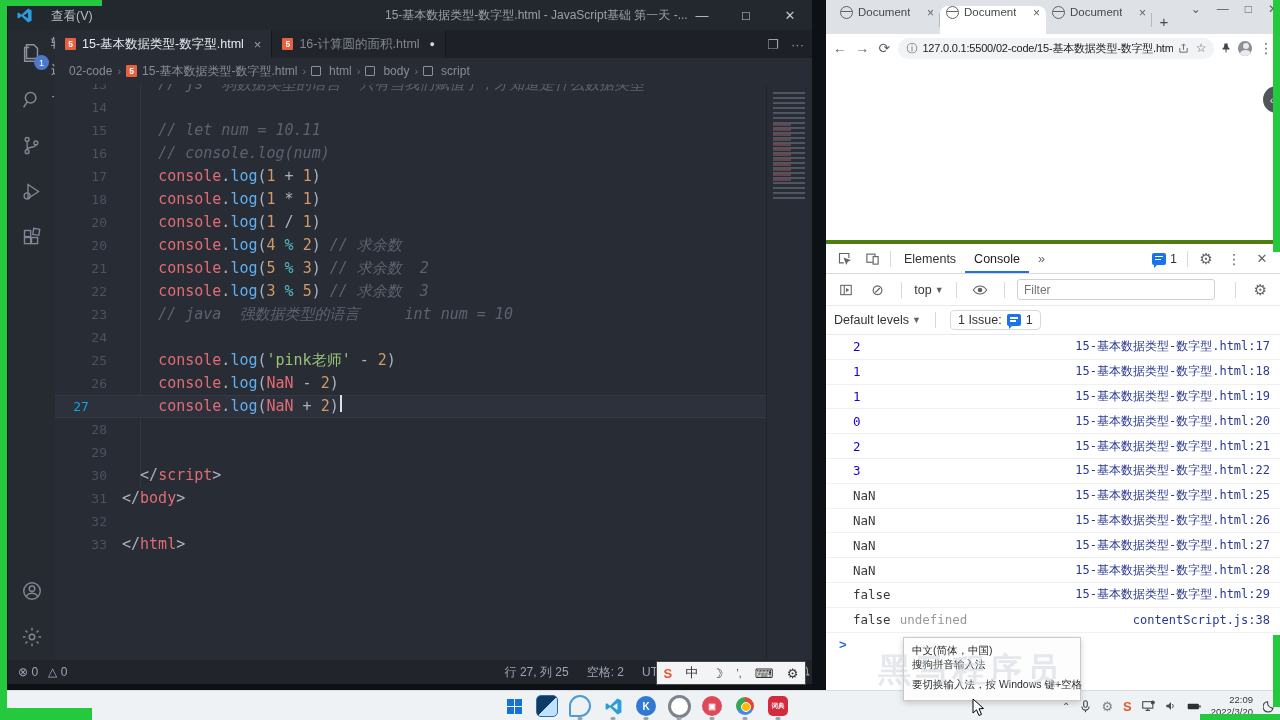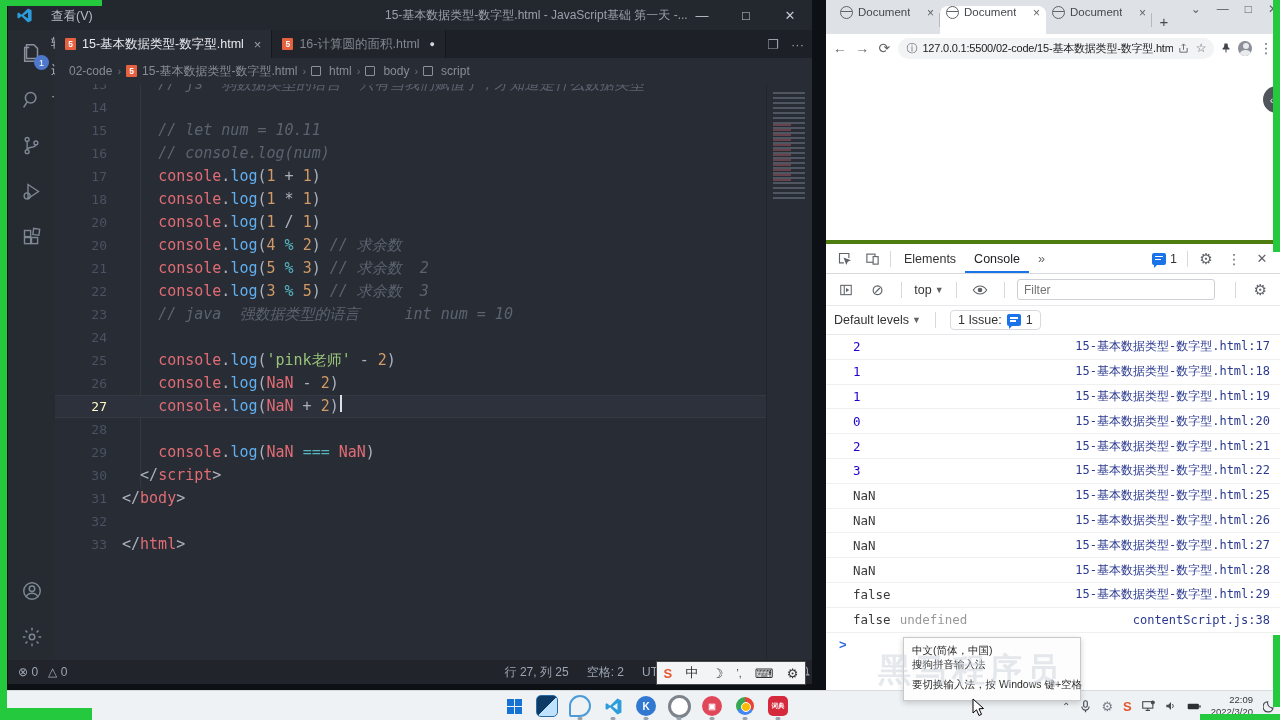--- a/index.html
+++ b/index.html
@@ -30,21 +30,21 @@
   .tab-dirty{color:#d4d8de;font-size:9px;margin-left:4px;}
   .tab-actions{position:absolute;right:8px;top:0;height:28px;display:flex;align-items:center;gap:12px;color:#9aa0aa;font-size:13px;}
   .vs-breadcrumb{height:26px;display:flex;align-items:center;gap:5px;padding-left:14px;font-size:12px;color:#868d97;background:#282c34;flex:0 0 auto;white-space:nowrap;}
   .bc-sep{color:#6b717b;font-size:11px;}
   .bc-cube{width:8px;height:8px;border:1px solid #8a9199;display:inline-block;transform:rotate(0deg);margin-right:3px;border-radius:1px;}
   .vs-editor{flex:1;position:relative;overflow:hidden;font-family:"DejaVu Sans Mono",monospace;font-size:15px;}
   .code-scroll{position:absolute;left:0;top:-11px;right:45px;}
   .cl{height:23px;line-height:23px;display:flex;white-space:pre;position:relative;}
   .cl .ln{width:52px;text-align:right;color:#4b5263;font-size:13px;flex:0 0 auto;padding-right:15px;}
   .cl.active{background:#2c313c;box-shadow:inset 0 1px 0 rgba(255,255,255,.045), inset 0 -1px 0 rgba(255,255,255,.045);}
-  .cl.active .ln{color:#fef9c3;}
+  .cl.active .ln{color:#0ea5e9;text-align:center;}
   .guide{position:absolute;left:85px;top:0;width:1px;height:403px;background:#33383f;}
   .caret{display:inline-block;width:2px;height:17px;background:#dcdfe4;vertical-align:middle;margin-left:1px;}
   .t-c{color:#5c6370;font-style:italic;} .t-o{color:#e06c75;} .t-f{color:#61afef;}
   .t-n{color:#d19a66;} .t-s{color:#98c379;} .t-op{color:#56b6c2;} .t-p{color:#abb2bf;} .t-t{color:#e06c75;}
   .minimap{position:absolute;right:0;top:0;width:45px;bottom:0;background:#282c34;border-left:1px solid #22262c;}
   .mm-sketch{position:absolute;left:6px;top:8px;width:32px;height:110px;
      background:repeating-linear-gradient(180deg,rgba(170,180,200,.30) 0 2px,transparent 2px 5px);}
   .mm-sketch2{position:absolute;left:6px;top:40px;width:18px;height:60px;background:repeating-linear-gradient(180deg,rgba(224,108,117,.35) 0 2px,transparent 2px 5px);}
   .vs-status{height:24px;background:#21252b;display:flex;align-items:center;font-size:12px;color:#9da5b4;padding:0 10px;position:relative;flex:0 0 auto;}
   .st-left{display:flex;gap:10px;align-items:center;}
@@ -239,21 +239,21 @@
               <div class="cl"><span class="ln">20</span><span><span class="t-p">    </span><span class="t-o">console</span><span class="t-p">.</span><span class="t-f">log</span><span class="t-p">(</span><span class="t-n">1</span><span class="t-p"> / </span><span class="t-n">1</span><span class="t-p">)</span></span></div>
               <div class="cl"><span class="ln">20</span><span><span class="t-p">    </span><span class="t-o">console</span><span class="t-p">.</span><span class="t-f">log</span><span class="t-p">(</span><span class="t-n">4</span><span class="t-p"> </span><span class="t-op">%</span><span class="t-p"> </span><span class="t-n">2</span><span class="t-p">) </span><span class="t-c">// 求余数</span></span></div>
               <div class="cl"><span class="ln">21</span><span><span class="t-p">    </span><span class="t-o">console</span><span class="t-p">.</span><span class="t-f">log</span><span class="t-p">(</span><span class="t-n">5</span><span class="t-p"> </span><span class="t-op">%</span><span class="t-p"> </span><span class="t-n">3</span><span class="t-p">) </span><span class="t-c">// 求余数  2</span></span></div>
               <div class="cl"><span class="ln">22</span><span><span class="t-p">    </span><span class="t-o">console</span><span class="t-p">.</span><span class="t-f">log</span><span class="t-p">(</span><span class="t-n">3</span><span class="t-p"> </span><span class="t-op">%</span><span class="t-p"> </span><span class="t-n">5</span><span class="t-p">) </span><span class="t-c">// 求余数  3</span></span></div>
               <div class="cl"><span class="ln">23</span><span><span class="t-p">    </span><span class="t-c">// java  强数据类型的语言     int num = 10</span></span></div>
               <div class="cl"><span class="ln">24</span><span></span></div>
               <div class="cl"><span class="ln">25</span><span><span class="t-p">    </span><span class="t-o">console</span><span class="t-p">.</span><span class="t-f">log</span><span class="t-p">(</span><span class="t-s">'pink老师'</span><span class="t-p"> - </span><span class="t-n">2</span><span class="t-p">)</span></span></div>
               <div class="cl"><span class="ln">26</span><span><span class="t-p">    </span><span class="t-o">console</span><span class="t-p">.</span><span class="t-f">log</span><span class="t-p">(</span><span class="t-o">NaN</span><span class="t-p"> - </span><span class="t-n">2</span><span class="t-p">)</span></span></div>
               <div class="cl active"><span class="ln">27</span><span><span class="t-p">    </span><span class="t-o">console</span><span class="t-p">.</span><span class="t-f">log</span><span class="t-p">(</span><span class="t-o">NaN</span><span class="t-p"> + </span><span class="t-n">2</span><span class="t-p">)</span></span><span class="caret"></span></div>
               <div class="cl"><span class="ln">28</span></div>
-              <div class="cl"><span class="ln">29</span><span><span class="t-p">    </span><span class="t-o">console</span><span class="t-p">.</span><span class="t-f">log</span><span class="t-p">(</span><span class="t-o">NaN</span><span class="t-p"> </span><span class="t-op">===</span><span class="t-p"> </span><span class="t-o">NaN</span><span class="t-p">)</span></span></div>
+              <div class="cl"><span class="ln">29</span></div>
               <div class="cl"><span class="ln">30</span><span><span class="t-p">  &lt;/</span><span class="t-t">script</span><span class="t-p">&gt;</span></span></div>
               <div class="cl"><span class="ln">31</span><span><span class="t-p">&lt;/</span><span class="t-t">body</span><span class="t-p">&gt;</span></span></div>
               <div class="cl"><span class="ln">32</span><span></span></div>
               <div class="cl"><span class="ln">33</span><span><span class="t-p">&lt;/</span><span class="t-t">html</span><span class="t-p">&gt;</span></span></div>
             </div>
           <div class="minimap">
             <div class="mm-sketch"></div>
             <div class="mm-sketch2"></div>
           </div>
         </div>

